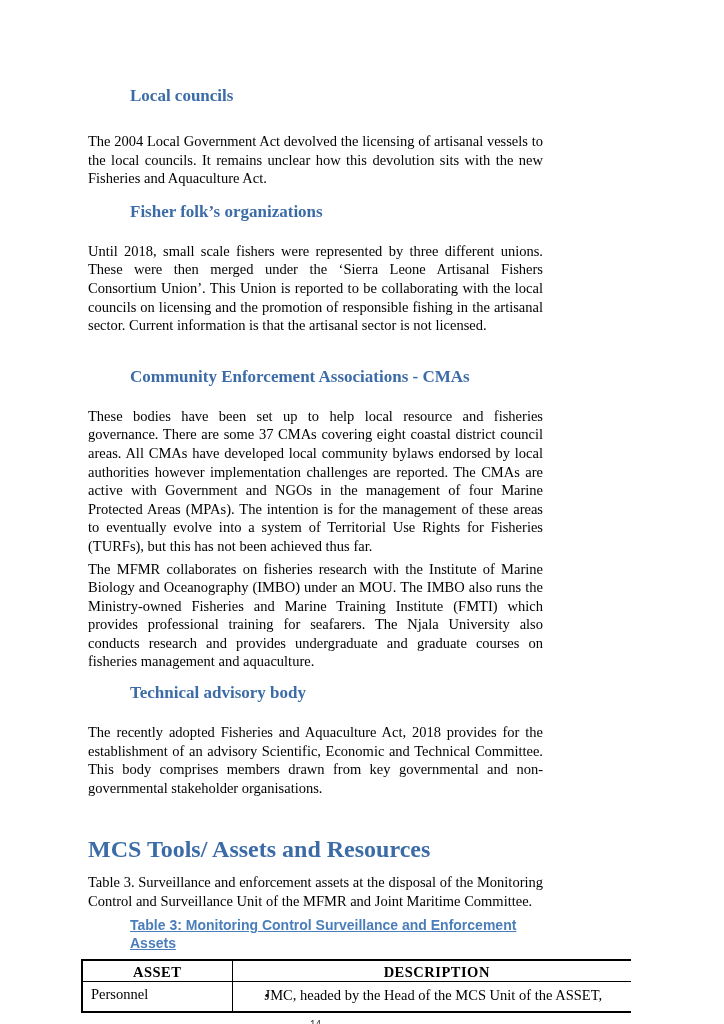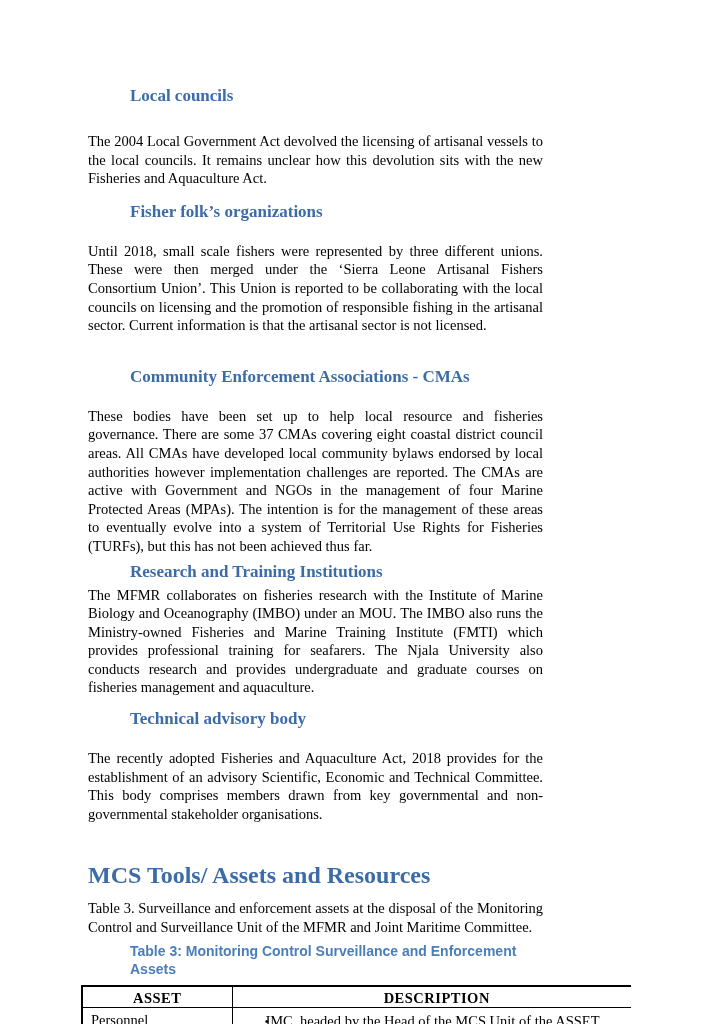--- a/index.html
+++ b/index.html
@@ -46,20 +46,21 @@
   .mt-hm  { margin-top: 40px; }
   .mt-int { margin-top: 12px; }
   .caption {
     margin-top: 5px;
     padding-left: 42px;
     font-family: "Liberation Sans", sans-serif;
     font-weight: bold;
     font-size: 14px;
     line-height: 18px;
     color: var(--caption-blue, #4a7ebb);
+    text-decoration: underline;
   }
   table.assets {
     margin-top: 7px;
     margin-left: -7px;
     width: 562px;
     border-collapse: collapse;
     border: 2px solid #000000;
     table-layout: fixed;
   }
   table.assets th, table.assets td {
@@ -100,21 +101,20 @@
 
   <h2 class="h-sub">Local councils</h2>
   <p class="body mt-p1">The 2004 Local Government Act devolved the licensing of artisanal vessels to the local councils.  It remains unclear how this devolution sits with the new Fisheries and Aquaculture Act.</p>
 
   <h2 class="h-sub mt-h2">Fisher folk’s organizations</h2>
   <p class="body mt-p2">Until 2018, small scale fishers were represented by three different unions.  These were then merged under the ‘Sierra Leone Artisanal Fishers Consortium Union’.  This Union is reported to be collaborating with the local councils on licensing and the promotion of responsible fishing in the artisanal sector.  Current information is that the artisanal sector is not licensed.</p>
 
   <h2 class="h-sub mt-h3">Community Enforcement Associations - CMAs</h2>
   <p class="body mt-p3">These bodies have been set up to help local resource and fisheries governance.  There are some 37 CMAs covering eight coastal district council areas.  All CMAs have developed local community bylaws endorsed by local authorities however implementation challenges are reported.  The CMAs are active with Government and NGOs in the management of four Marine Protected Areas (MPAs).   The intention is for the management of these areas to eventually evolve into a system of Territorial Use Rights for Fisheries (TURFs), but this has not been achieved thus far.</p>
 
-  <h2 class="h-sub mt-h4">Research and Training Institutions</h2>
   <p class="body mt-p4">The MFMR collaborates on fisheries research with the Institute of Marine Biology and Oceanography (IMBO) under an MOU.  The IMBO also runs the Ministry-owned Fisheries and Marine Training Institute (FMTI) which provides professional training for seafarers.  The Njala University also conducts research and provides undergraduate and graduate courses on fisheries management and aquaculture.</p>
 
   <h2 class="h-sub mt-h5">Technical advisory body</h2>
   <p class="body mt-p5">The recently adopted Fisheries and Aquaculture Act, 2018 provides for the establishment of an advisory Scientific, Economic and Technical Committee. This body comprises members drawn from key governmental and non-governmental stakeholder organisations.</p>
 
   <h1 class="h-main mt-hm">MCS Tools/ Assets and Resources</h1>
   <p class="body mt-int">Table 3. Surveillance and enforcement assets at the disposal of the Monitoring Control and Surveillance Unit of the MFMR and Joint Maritime Committee.</p>
 
   <div class="caption">Table 3: Monitoring Control Surveillance and Enforcement Assets</div>
 

